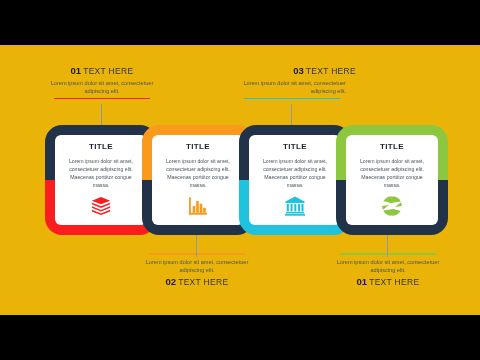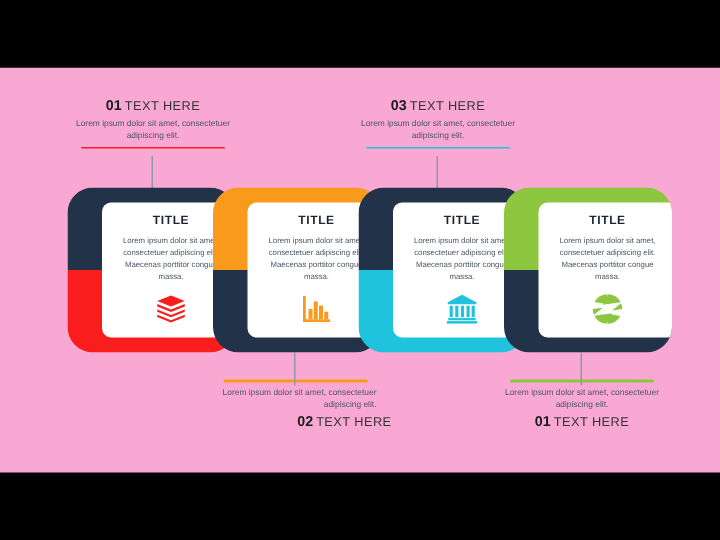--- a/index.html
+++ b/index.html
@@ -32,21 +32,21 @@
   .letterbox.top  { top: 0;  height: 45px; }
   .letterbox.bot  { top: 315px; height: 45px; }
 
   
   #stage {
     position: absolute;
     left: 0;
     top: 45px;
     width: 480px;
     height: 284px;
-    background: #f9a8d4;
+    background: #eab308;
     overflow: hidden;
   }
 
   
   .callout {
     position: absolute;
     width: 128px;
     text-align: center;
   }
   .callout .heading {
@@ -115,21 +115,20 @@
     left: 10px;
     top: 10px;
     width: 92px;
     height: 90px;
     background: #ffffff;
     border-radius: 6px;
     box-sizing: border-box;
     padding: 7px 6px 4px 6px;
     text-align: center;
     z-index: 3;
-    margin-left: 13px;
   }
   .card .title {
     font-size: 8px;
     font-weight: bold;
     letter-spacing: 0.4px;
     color: #1b2430;
     margin-bottom: 6px;
   }
   .card .body {
     font-size: 5.2px;
@@ -161,31 +160,31 @@
 
     <div class="callout top" style="left:38px; top:20px;">
       <div class="heading">
         <span class="num">01</span><span class="lbl">TEXT HERE</span>
       </div>
       <div class="desc">Lorem ipsum dolor sit amet, consectetuer adipiscing elit.</div>
       <div class="rule" style="background:#f91d1d;"></div>
     </div>
     <div class="connector" style="left:101px; top:59px; height:22px;"></div>
 
-    <div class="callout top" style="left:228px; top:20px;">
+    <div class="callout top" style="left:228px; top:20px;text-align:right;">
       <div class="heading">
         <span class="num">03</span><span class="lbl">TEXT HERE</span>
       </div>
       <div class="desc">Lorem ipsum dolor sit amet, consectetuer adipiscing elit.</div>
       <div class="rule" style="background:#1fc3dd;"></div>
     </div>
     <div class="connector" style="left:291px; top:59px; height:22px;"></div>
 
     <div class="connector" style="left:196px; top:190px; height:22px;"></div>
-    <div class="callout bot" style="left:133px; top:208px;text-align:right;">
+    <div class="callout bot" style="left:133px; top:208px;">
       <div class="rule" style="background:#f99a1c;"></div>
       <div class="desc">Lorem ipsum dolor sit amet, consectetuer adipiscing elit.</div>
       <div class="heading">
         <span class="num">02</span><span class="lbl">TEXT HERE</span>
       </div>
     </div>
 
     <div class="connector" style="left:387px; top:190px; height:22px;"></div>
     <div class="callout bot" style="left:324px; top:208px;">
       <div class="rule" style="background:#8dc63f;"></div>

